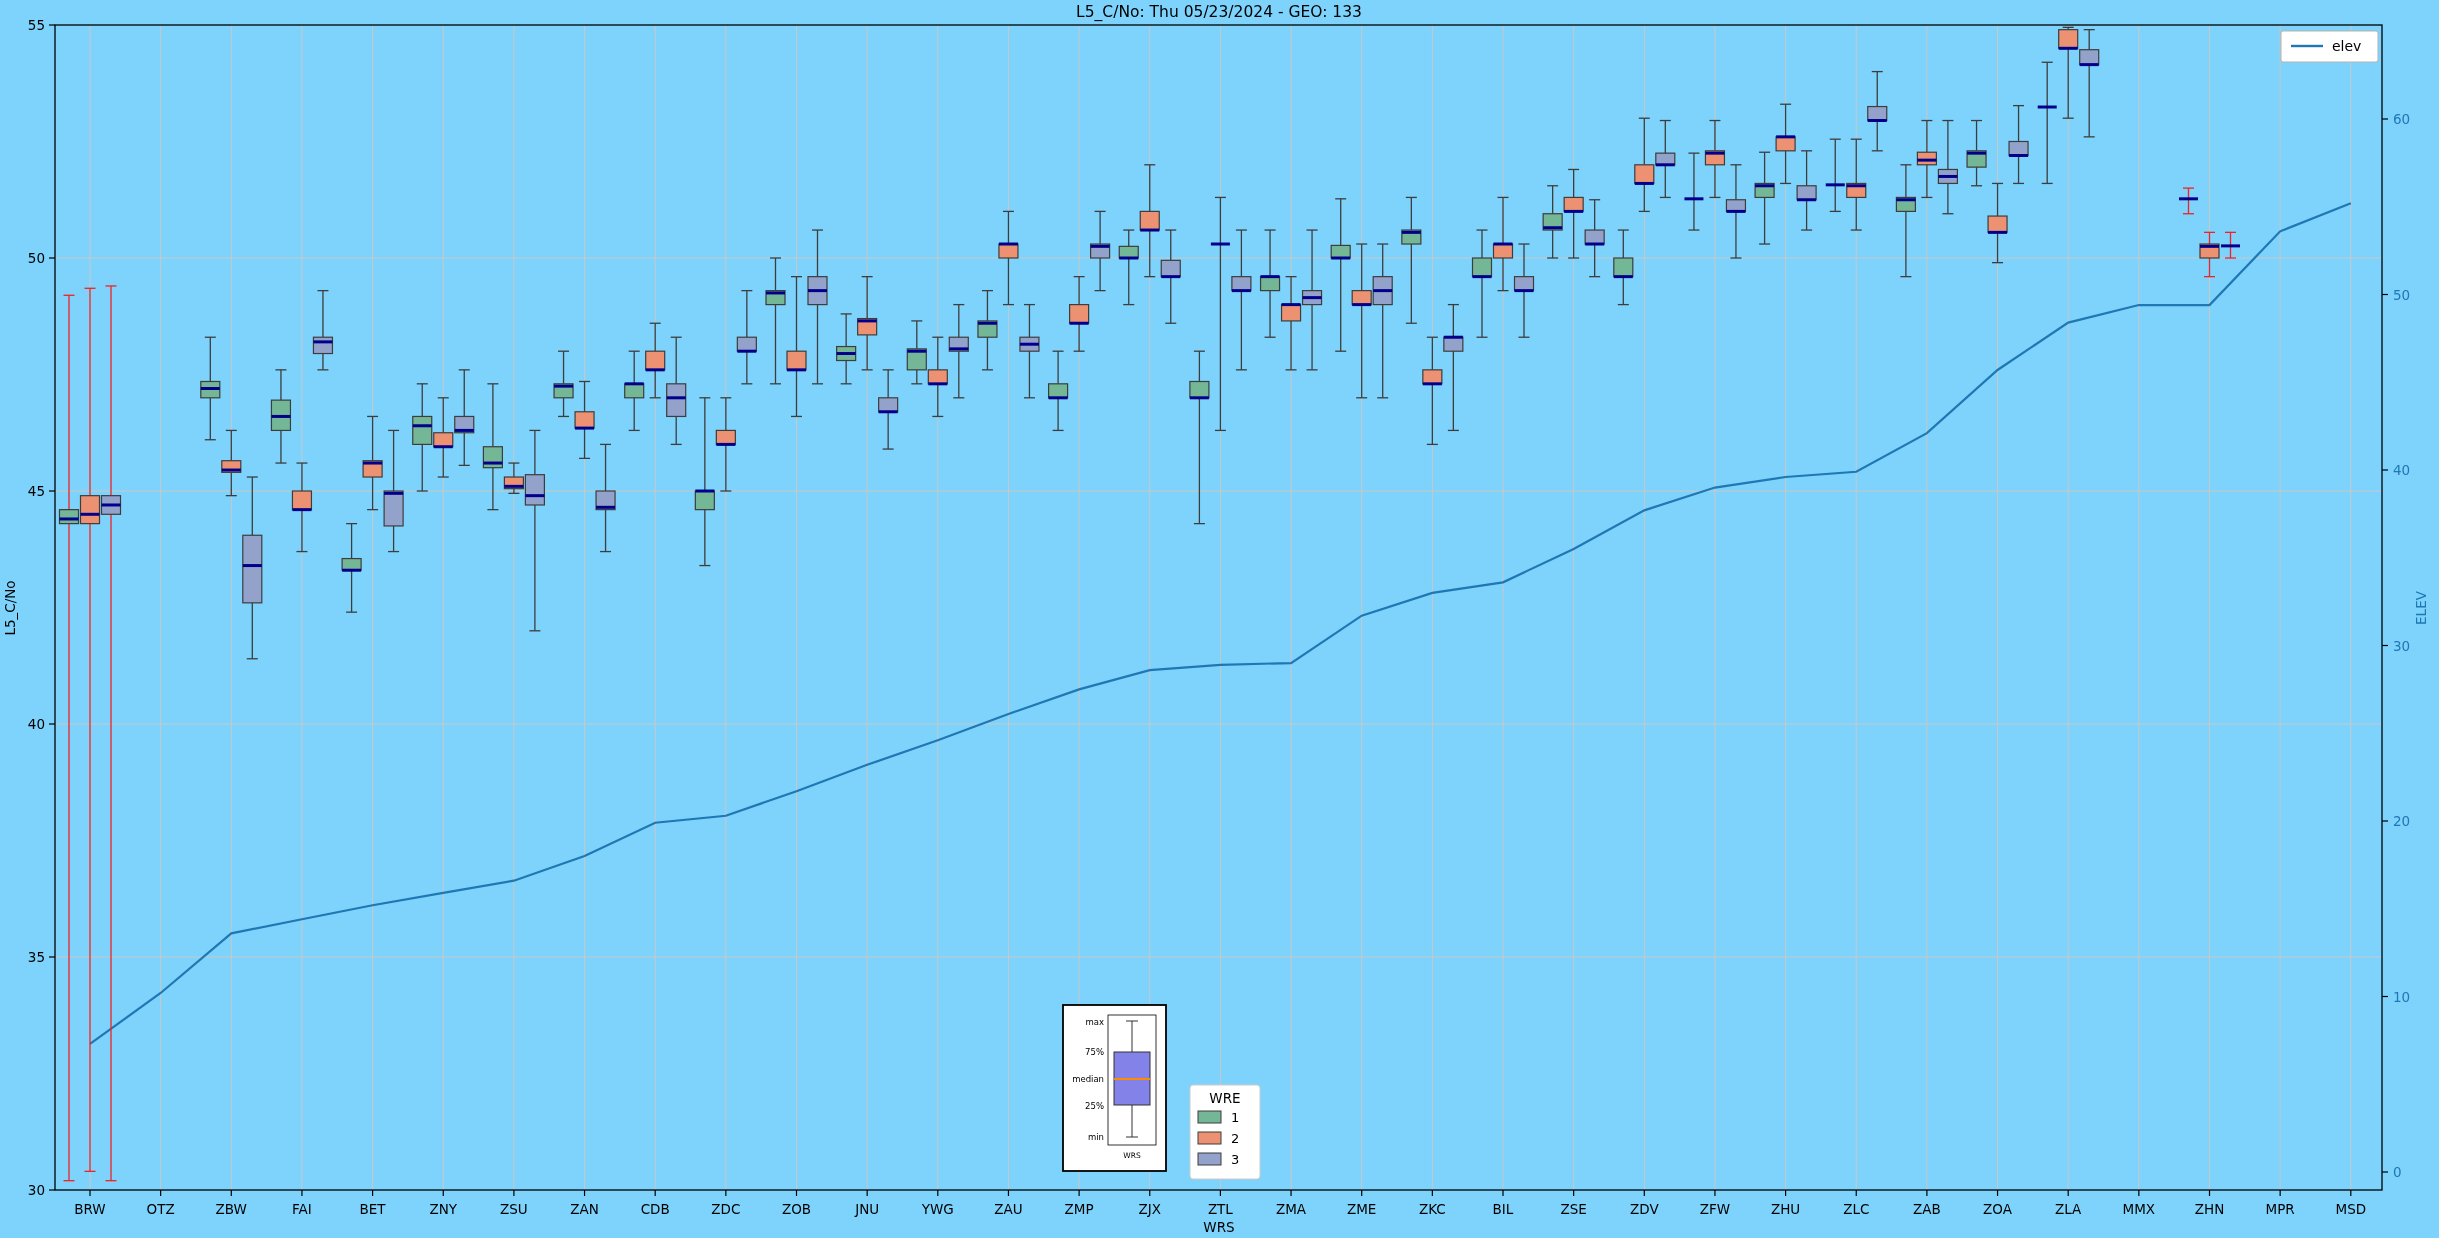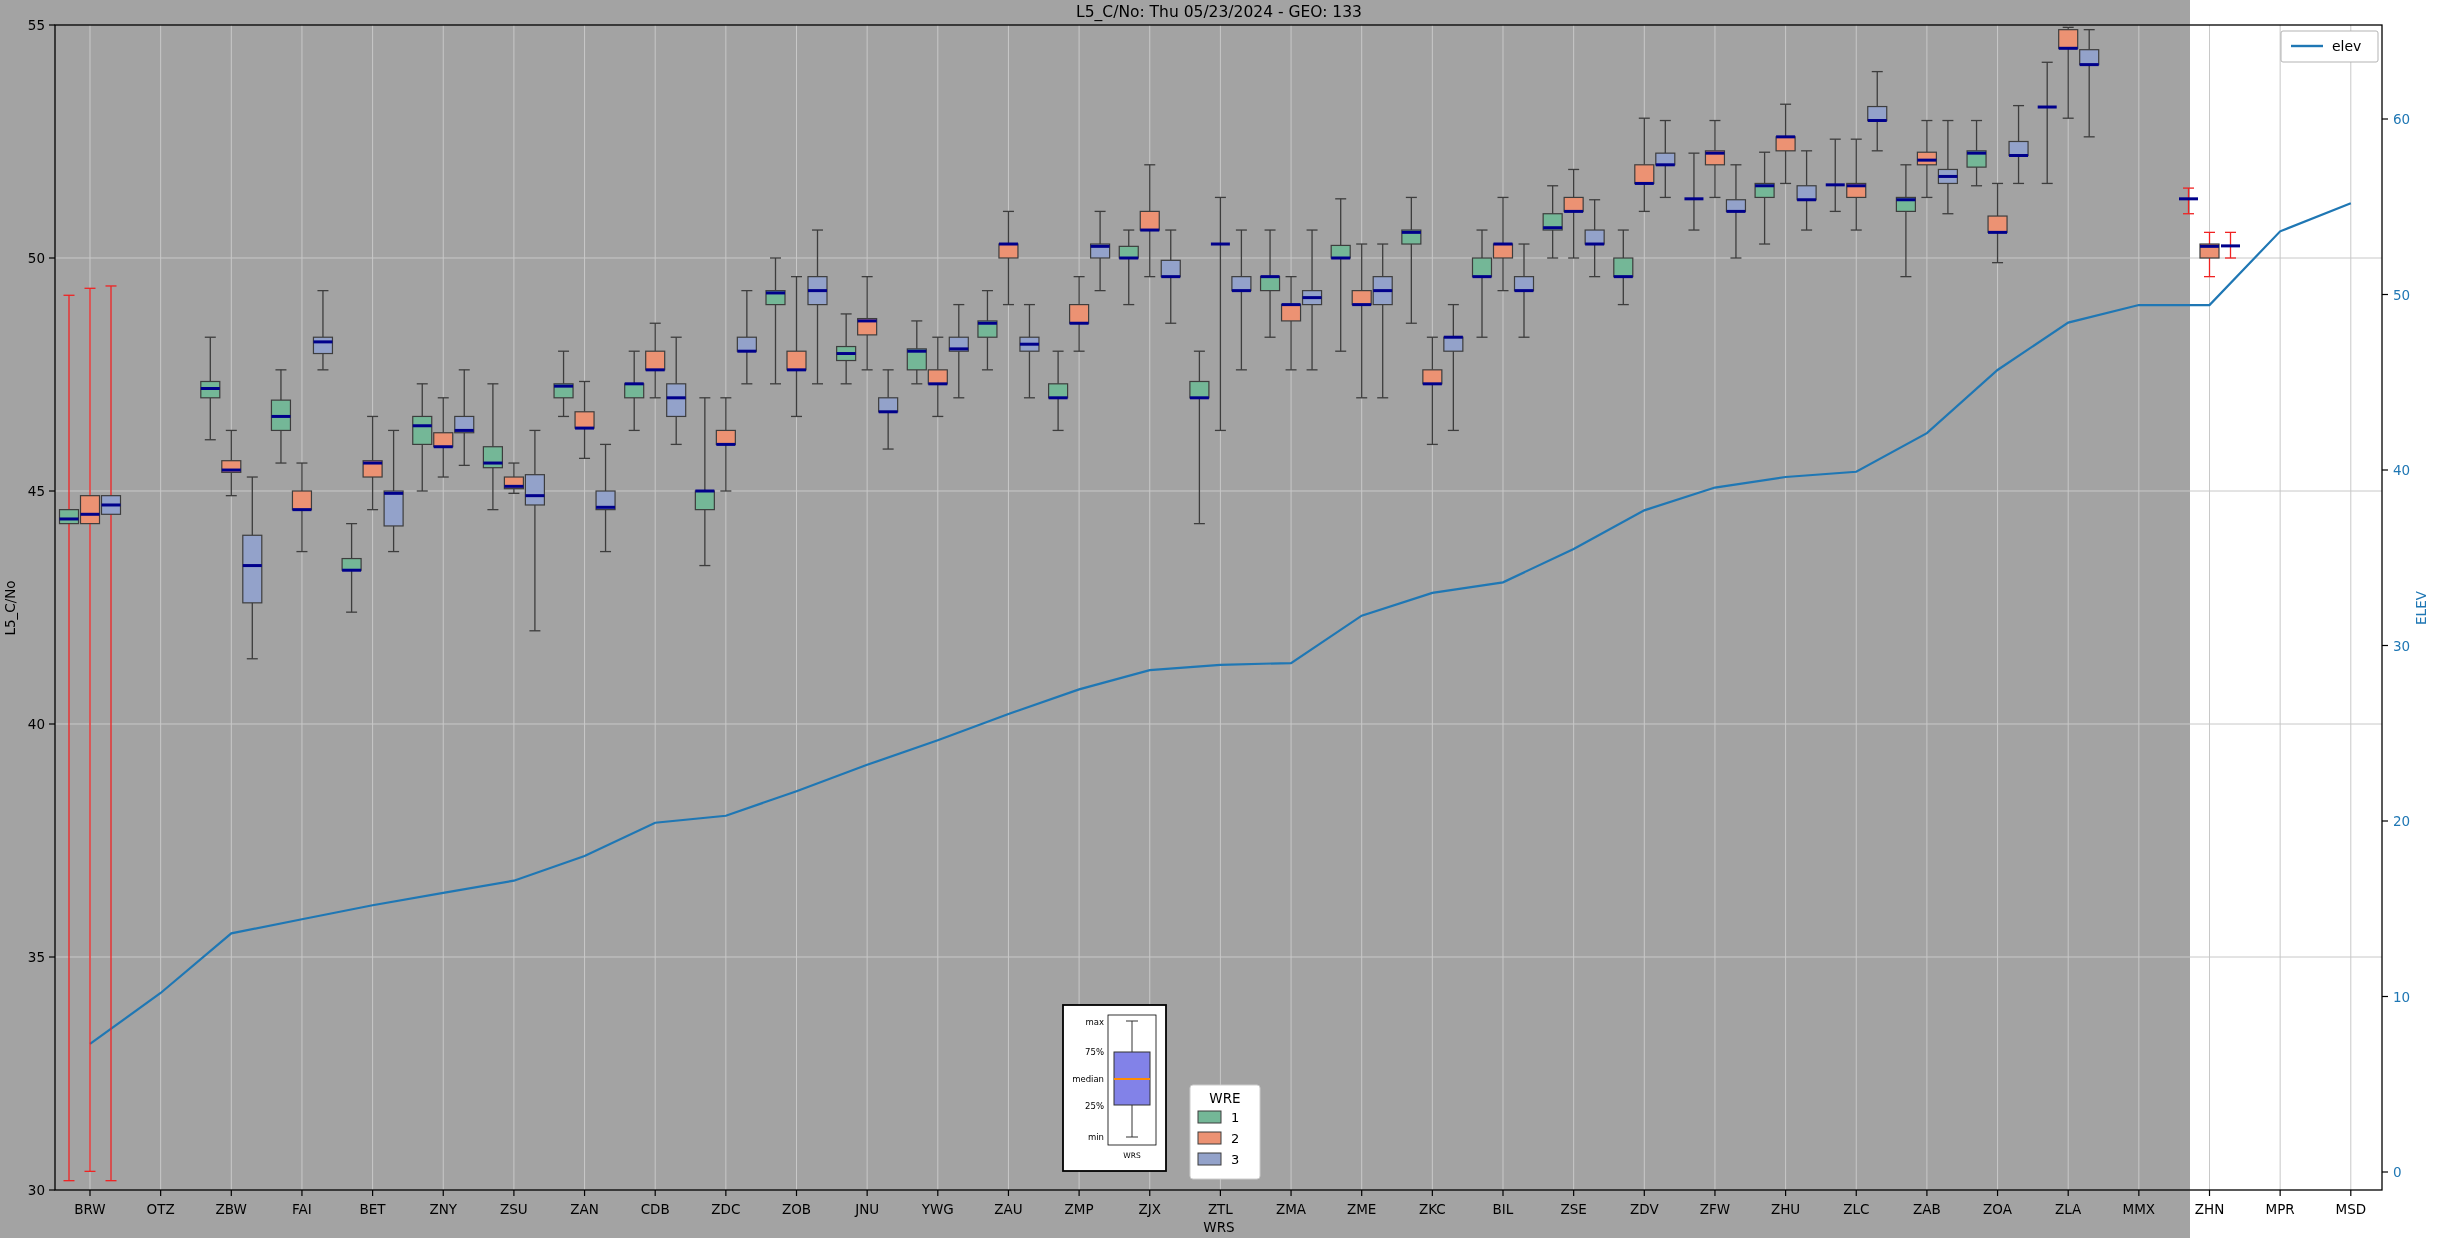--- a/index.html
+++ b/index.html
@@ -1,17 +1,17 @@
 <!DOCTYPE html>
 <html><head>
 <meta charset="utf-8">
 <style>
   html,body{margin:0;padding:0;background:#fff;}
   body{width:2439px;height:1238px;overflow:hidden;font-family:"DejaVu Sans",sans-serif;}
-  #fig{position:relative;width:2190px;height:1238px;background:#a3a3a3;}
+  #fig{position:relative;width:2439px;height:1238px;background:#7dd3fc;}
   svg text{font-family:"DejaVu Sans",sans-serif;}
 </style>
 </head>
 <body>
 
 <div id="fig">
   <svg id="plot" width="2439" height="1238" viewBox="0 0 2439 1238">
     <text id="title" x="1219" y="17" text-anchor="middle" font-size="15.5" fill="#000">L5_C/No: Thu 05/23/2024 - GEO: 133</text>
     <text x="15" y="608" text-anchor="middle" font-size="13.5" fill="#000" transform="rotate(-90 15 608)">L5_C/No</text>
     <text x="2426" y="608" text-anchor="middle" font-size="13.5" fill="#1f77b4" transform="rotate(-90 2426 608)">ELEV</text>

